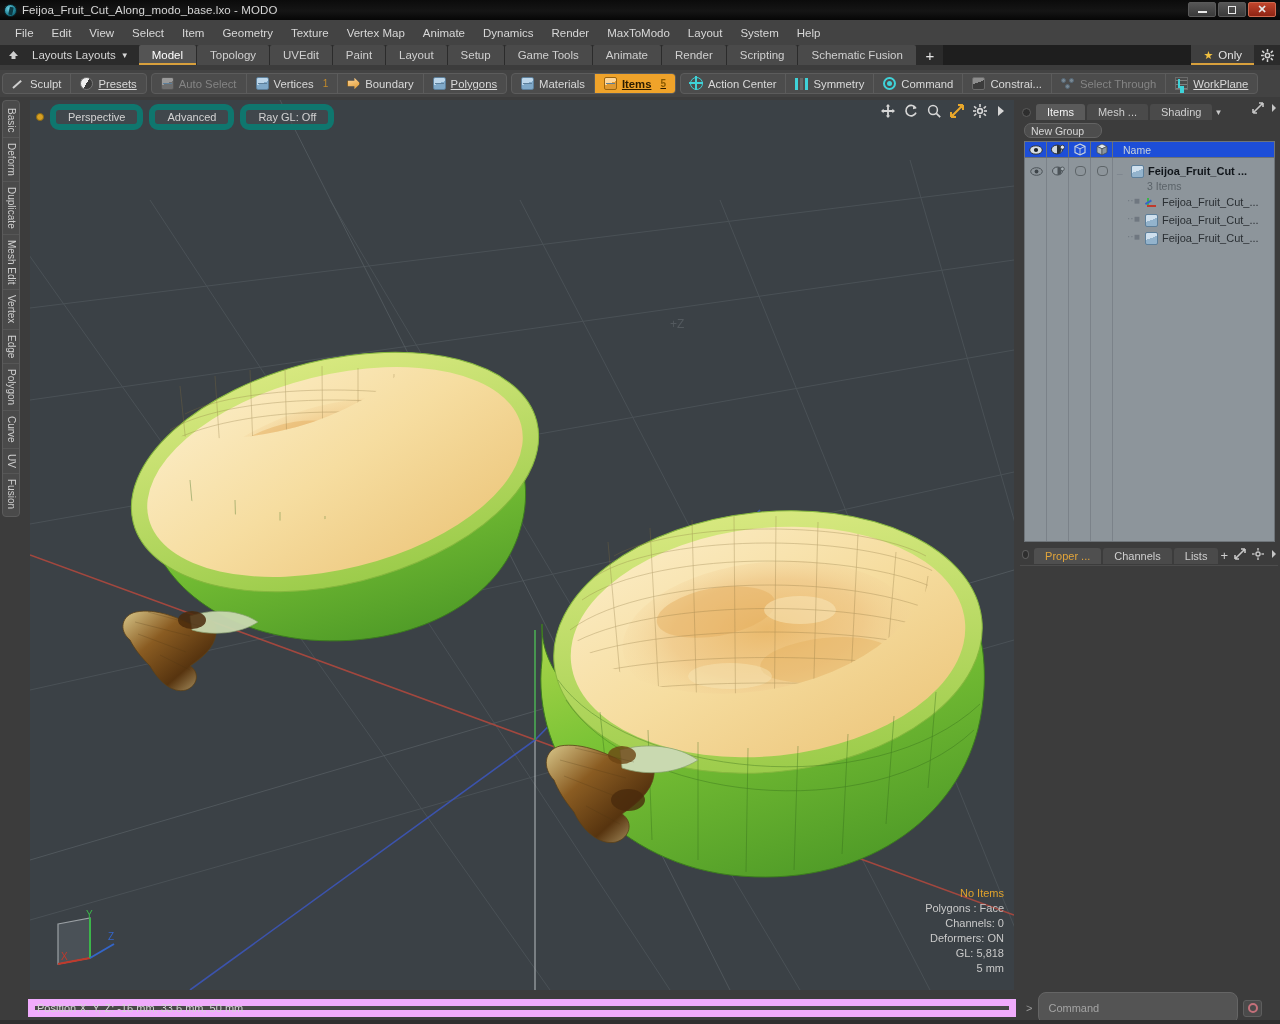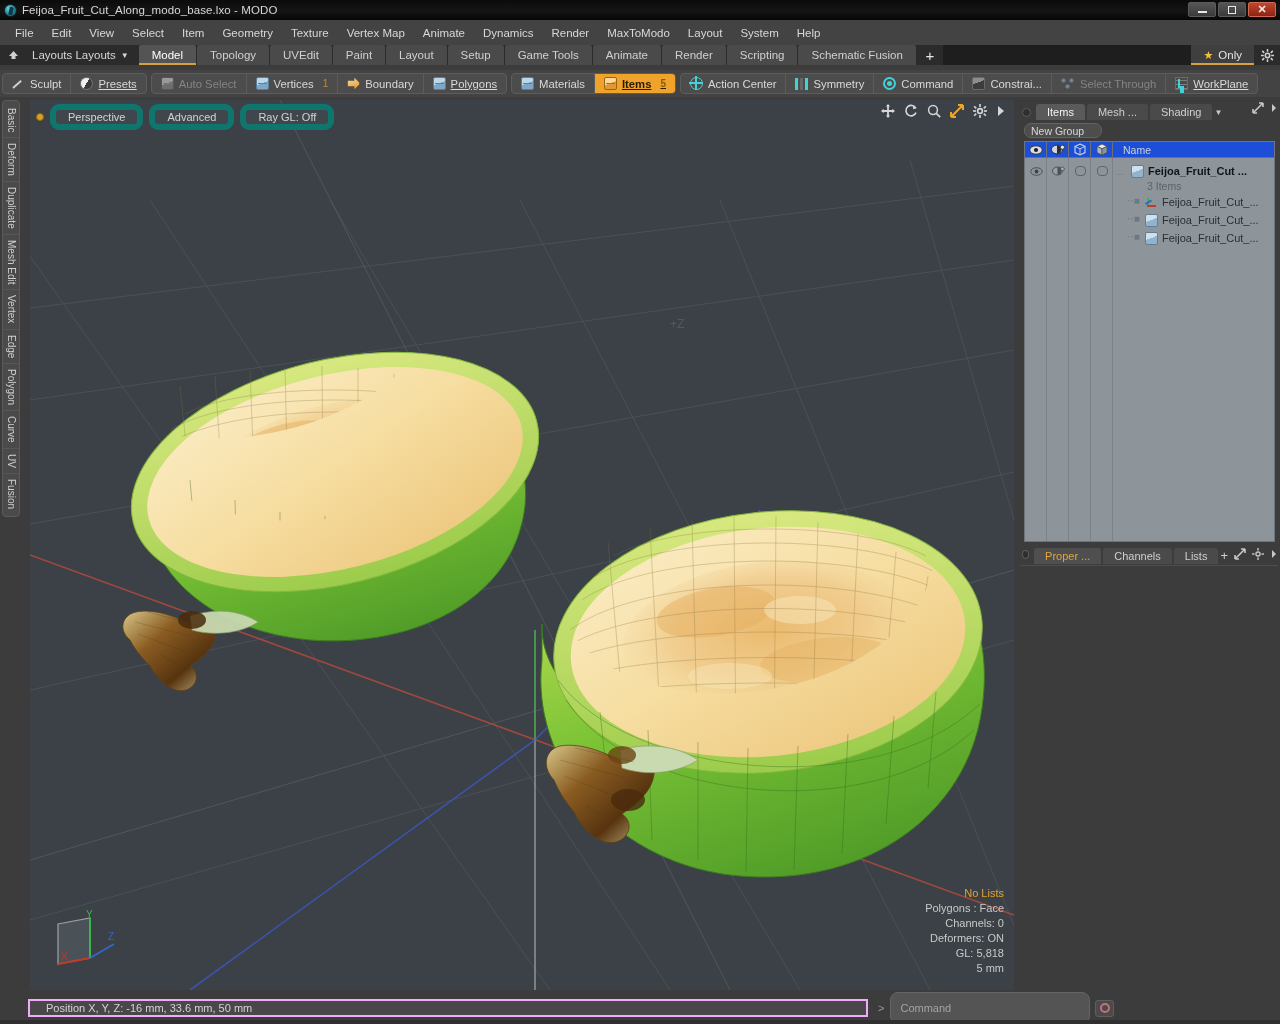--- a/index.html
+++ b/index.html
@@ -316,23 +316,23 @@
     position: absolute; left: 2px; top: 465px; width: 258px; height: 422px;
     background: #3c3c3c; border-top: 1px solid #4d4d4d;
   }
 
   
   .bottombar {
     position: absolute; left: 0; top: 996px; width: 1280px; height: 24px;
     background: #3c3c3c; display: flex; align-items: center;
   }
   .pos-field {
-    margin-left: 28px; width: 840px; height: 18px;
-    background: #484848; border: 2px solid #f0abfc;
-    display: flex; align-items: center; padding-left: 16px;
+    margin-left: 28px; width: 988px; height: 18px;
+    background: #484848; border: 7px solid #f0abfc;
+    display: flex; align-items: center; padding-left: 2px;
     color: #d4d4d4; font-size: 11px;
   }
   .cmd-chevron { color: #9a9a9a; font-size: 11px; margin-left: 10px; margin-right: 6px; }
   .cmd-field {
     width: 200px; height: 32px; background: #545454; border: 1px solid #656565;
     border-radius: 8px; display: flex; align-items: center; padding-left: 9px;
     color: #a4a4a4; font-size: 11px;
   }
   .cmd-rec {
     width: 19px; height: 17px; margin-left: 5px; border: 1px solid #5e5e5e; border-radius: 3px;
@@ -777,21 +777,21 @@
         <path d="M14 58 L46 52" stroke="#c0392b" stroke-width="2"></path>
         <path d="M46 52 L46 12" stroke="#3cb54a" stroke-width="2"></path>
         <path d="M46 52 L70 38" stroke="#3465c8" stroke-width="2"></path>
         <text x="17" y="54" fill="#c0392b" font-size="10" font-family="Liberation Sans, sans-serif">X</text>
         <text x="42" y="12" fill="#3cb54a" font-size="10" font-family="Liberation Sans, sans-serif">Y</text>
         <text x="64" y="34" fill="#3465c8" font-size="10" font-family="Liberation Sans, sans-serif">Z</text>
       </svg>
     </div>
 
     <div class="vp-stats">
-      <div class="no-items">No Lists</div>
+      <div class="no-items">No Items</div>
       <div>Polygons : Face</div>
       <div>Channels: 0</div>
       <div>Deformers: ON</div>
       <div>GL: 5,818</div>
       <div>5 mm</div>
     </div>
   </div>
 
   <div class="rightpanel">
 

